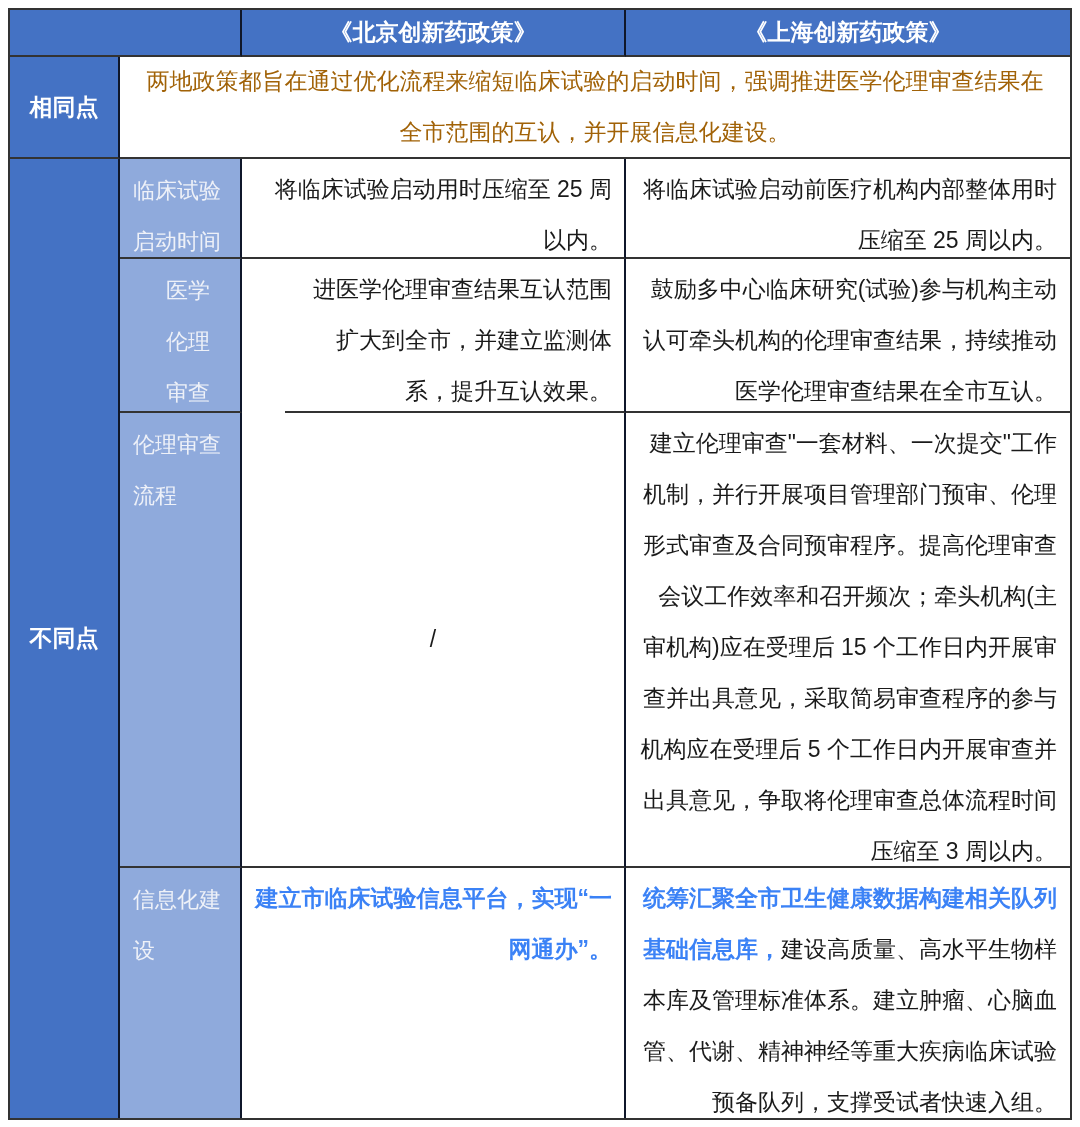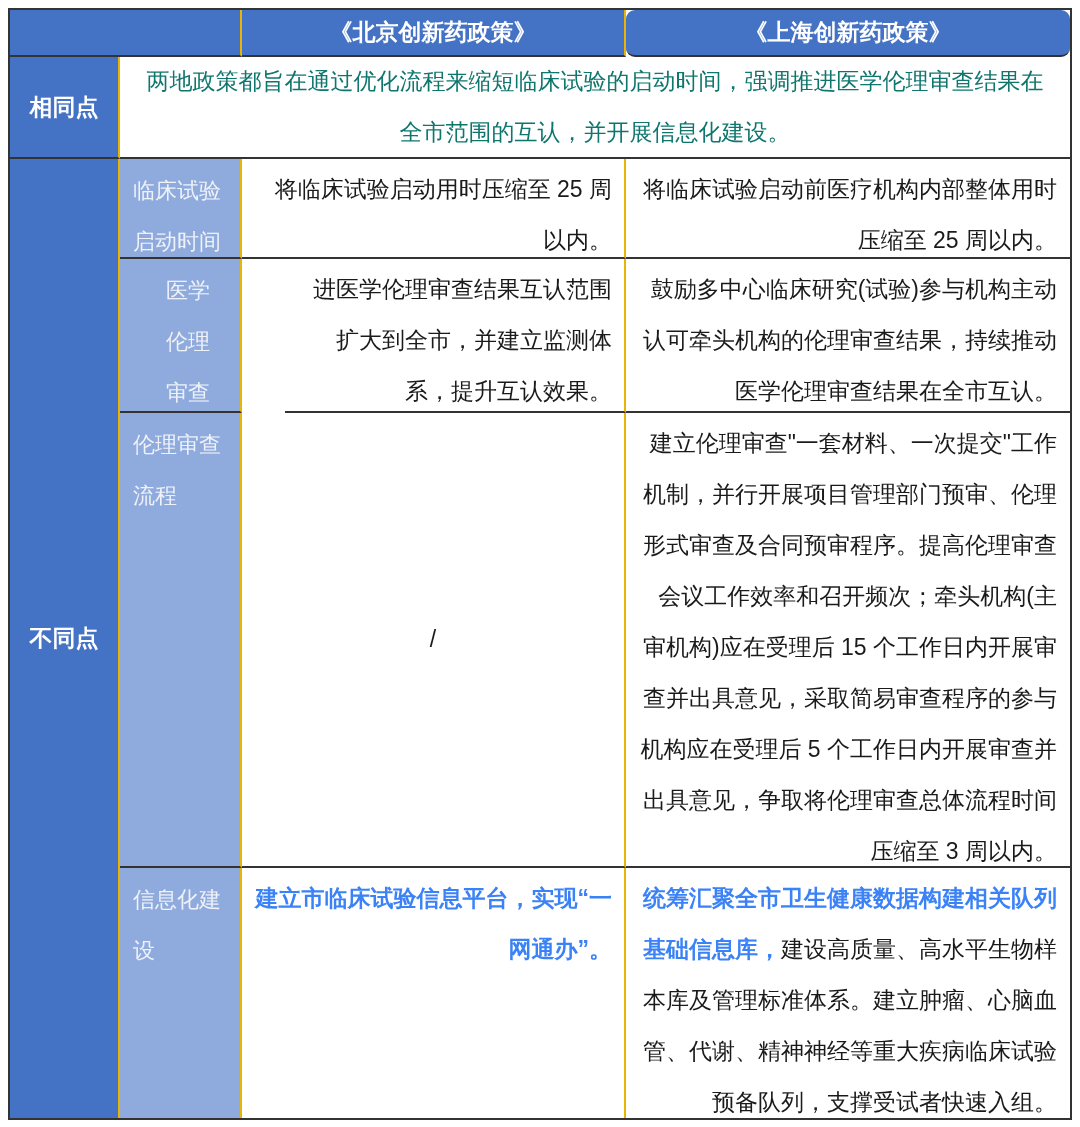--- a/index.html
+++ b/index.html
@@ -9,51 +9,51 @@
     -webkit-font-smoothing:antialiased;
   }
   .table{
     position:absolute;left:8px;top:8px;width:1064px;height:1112px;
     box-sizing:border-box;border:2px solid #333333;
     display:grid;
     grid-template-columns:110px 122px 384px 1fr;
     grid-template-rows:47px 102px 100px 154px 455px 1fr;
   }
   .cell{box-sizing:border-box;min-width:0;min-height:0;overflow:hidden;}
-  .br{border-right:2px solid #eab308;}
+  .br{border-right:2px solid #0f172a;}
   .bb{border-bottom:2px solid #333333;}
   .blue{
     background:#4472C4;color:#ffffff;font-weight:700;font-size:23px;
     display:flex;align-items:center;justify-content:center;text-align:center;
   }
   .cat{
     background:#8FAADC;color:#eef1f8;font-weight:400;font-size:22px;
     line-height:51px;padding:6px 10px 0 13px;
   }
   .content{
     font-size:23px;line-height:51px;color:#1a1a1a;text-align:right;
     padding:5px 12px 0 12px;background:#ffffff;
   }
   .content.sh{padding:5px 13px 0 13px;}
   .sim{
     display:flex;align-items:center;justify-content:center;background:#ffffff;
   }
   .sim > div{
-    width:100%;text-align:center;font-size:23px;line-height:51px;color:#0f766e;
+    width:100%;text-align:center;font-size:23px;line-height:51px;color:#a16207;
     padding:0 16px;box-sizing:border-box;
   }
   .slash{
     display:flex;align-items:center;justify-content:center;
     font-size:23px;color:#1a1a1a;background:#ffffff;
   }
   .hl{color:#3b82f6;font-weight:700;}
   
   .g-hd-empty{grid-column:1 / 3;grid-row:1;}
   .g-hd-bj{grid-column:3;grid-row:1;}
-  .g-hd-sh{grid-column:4;grid-row:1;border-radius:9px;}
+  .g-hd-sh{grid-column:4;grid-row:1;}
   .g-sim-label{grid-column:1;grid-row:2;}
   .g-sim-content{grid-column:2 / 5;grid-row:2;}
   .g-diff-label{grid-column:1;grid-row:3 / 7;}
   .g-r0-cat{grid-column:2;grid-row:3;} .g-r0-bj{grid-column:3;grid-row:3;} .g-r0-sh{grid-column:4;grid-row:3;}
   .g-r1-cat{grid-column:2;grid-row:4;padding-left:46px;} .g-r1-bj{grid-column:3;grid-row:4;margin-left:43px;} .g-r1-sh{grid-column:4;grid-row:4;}
   .g-r2-cat{grid-column:2;grid-row:5;} .g-r2-bj{grid-column:3;grid-row:5;} .g-r2-sh{grid-column:4;grid-row:5;}
   .g-r3-cat{grid-column:2;grid-row:6;} .g-r3-bj{grid-column:3;grid-row:6;} .g-r3-sh{grid-column:4;grid-row:6;}
 </style>
 </head>
 <body>

